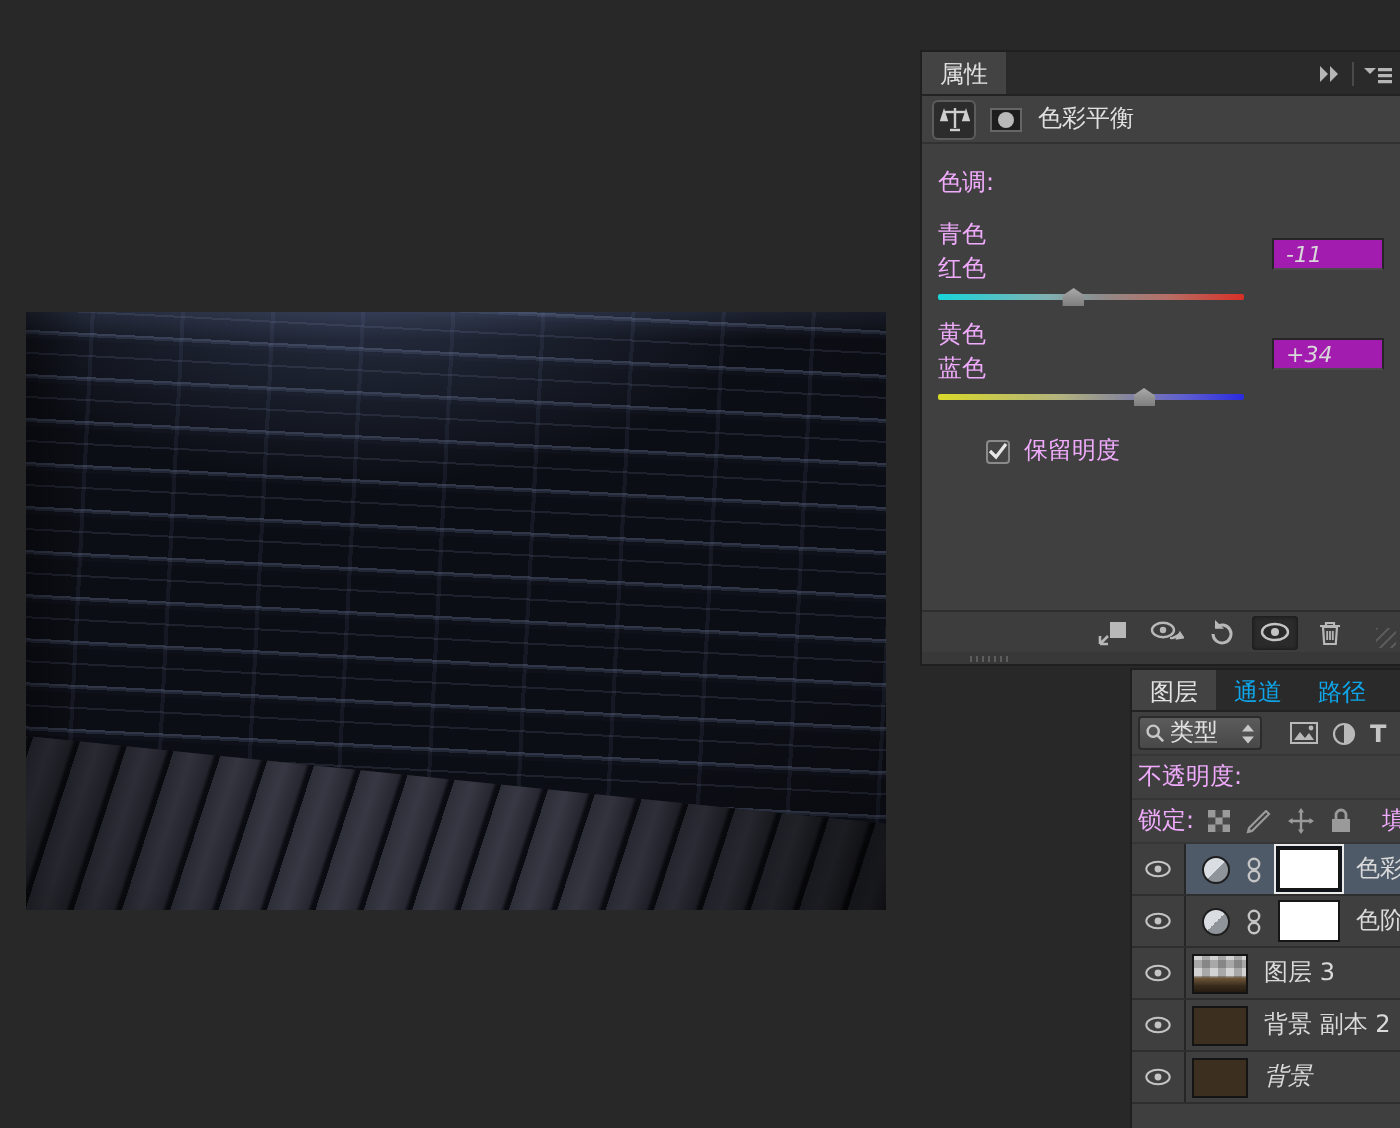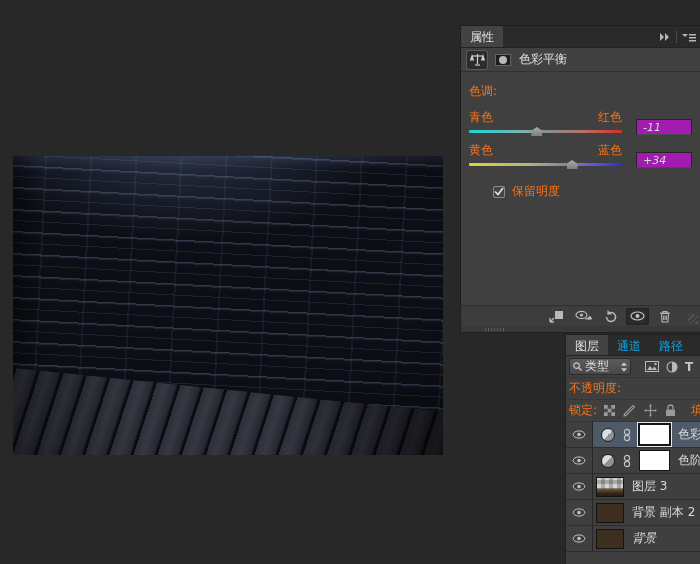--- a/index.html
+++ b/index.html
@@ -50,21 +50,21 @@
   .tabbar { position:relative; background:#2a2a2a; border-bottom:1px solid #232323; display:flex; align-items:stretch; }
   .tab { padding:3px 9px 4px; color:#0ea5e9; cursor:default; }
   .tab.active { background:#434343; color:#e2e2e2; }
   .combo {
     display:flex; align-items:center; gap:4px;
     background:linear-gradient(#5b5b5b,#484848);
     border:1px solid #2b2b2b; border-radius:2px;
     height:18px; padding:0 5px; color:#e0e0e0;
   }
   .updn { margin-left:auto; flex:0 0 auto; }
-  .label { color:#f97316; }
+  .label { color:#f0abfc; }
   .valuebox {
     background:#a21caf; border:1px solid #252525; border-bottom-color:#4a4a4a;
     color:#d8d8d8; font-size:11px; padding:1px 0 1px 6px; width:56px; height:16px;font-style:italic;
   }
 
   
   .props { left:461px; top:26px; width:239px; height:306px; }
   .props .tabbar { height:22px; }
   .props-tab-icons { position:absolute; right:4px; top:0; height:22px; display:flex; align-items:center; gap:5px; }
   .vdiv { width:1px; height:12px; background:#4a4a4a; }
@@ -72,21 +72,21 @@
   .iconbox { width:20px; height:18px; display:flex; align-items:center; justify-content:center; border-radius:2px; }
   .iconbox.sel { background:#2c2c2c; box-shadow:0 0 0 1px #5c5c5c; }
   .mask-demo { width:16px; height:12px; background:#1d1d1d; border:1px solid #666; display:flex; align-items:center; justify-content:center; }
   .mask-demo i { width:8px; height:8px; border-radius:50%; background:#b9b9b9; }
   .props-title { color:#e0e0e0; }
 
   .tone-row { display:flex; align-items:center; margin:11px 8px 0; gap:6px; }
   .tone-row .combo { flex:1; }
 
   .slider-group { position:relative; margin:0 8px; }
-  .sg-labels { display:flex; justify-content:space-between; width:153px; margin-top:9px; }
+  .sg-labels { display:flex; justify-content:space-between; width:153px; margin-top:9px;flex-direction:column; }
   .sg-track { position:relative; width:153px; height:3px; margin-top:4px; border-radius:1px; }
   .sg-thumb {
     position:absolute; top:-3px; width:11px; height:9px; margin-left:-5px;
     background:linear-gradient(#a9a9a9,#7e7e7e);
     clip-path:polygon(50% 0, 100% 42%, 100% 100%, 0 100%, 0 42%);
   }
   .sg-value { position:absolute; right:0; top:10px; }
   .g1 .sg-track { background:linear-gradient(90deg,#17d6da,#7fb2b4 35%,#8d8d8d 52%,#b66f66 75%,#d92f26); }
   .g2 .sg-track { background:linear-gradient(90deg,#d33fd3,#b47fb2 40%,#8d9a8d 55%,#5fb45f 78%,#1fbb1f); }
   .g3 .sg-track { background:linear-gradient(90deg,#d9d92a,#b2b27f 40%,#8d8d97 58%,#5f5fd0 80%,#2a2ae0); }

